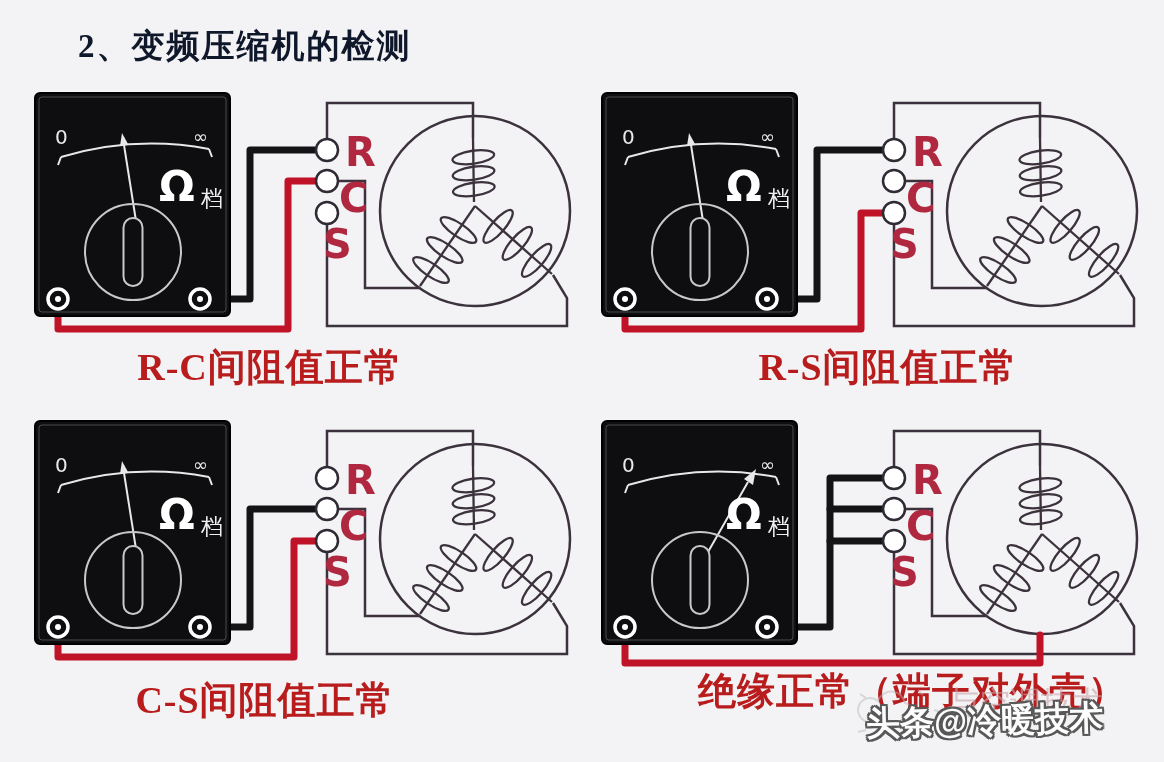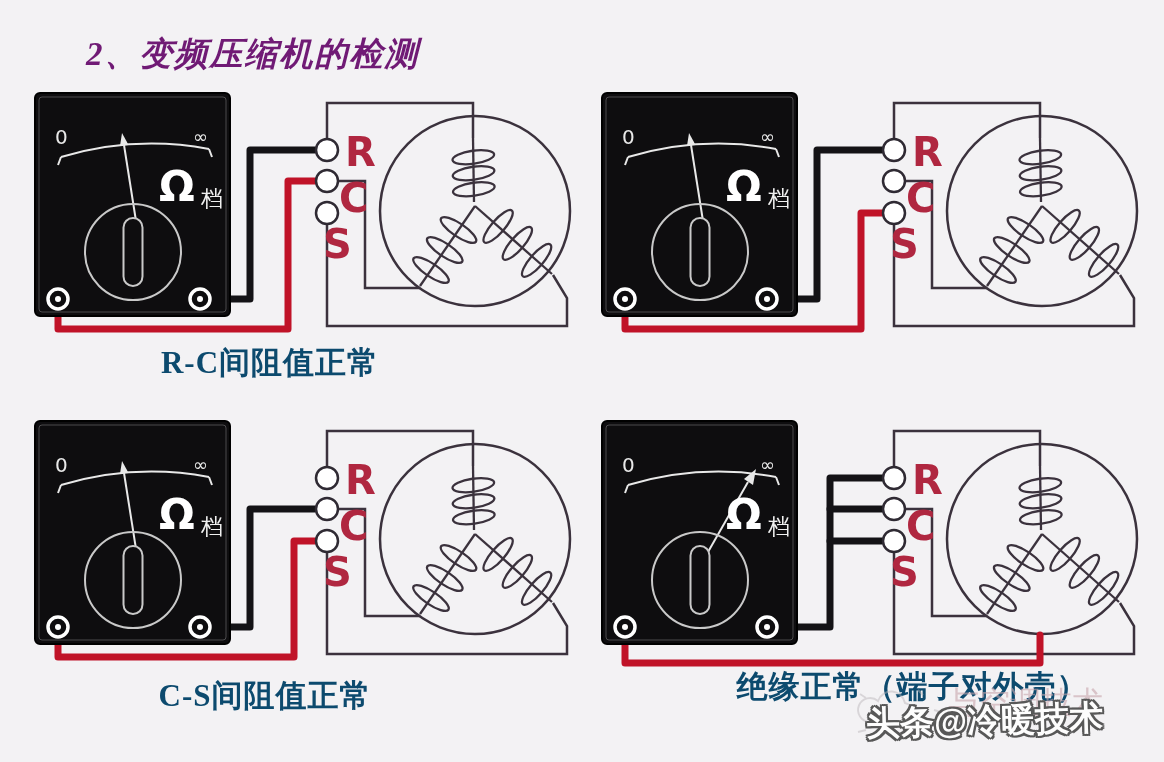--- a/index.html
+++ b/index.html
@@ -2,33 +2,32 @@
 <html><head>
 <meta charset="utf-8">
 <style>
   html,body{margin:0;padding:0;}
   .canvas{
     position:relative; width:1164px; height:762px; overflow:hidden;
     background:#f3f2f4;
     font-family:"Liberation Serif","DejaVu Serif",serif;
   }
   .title{
-    position:absolute; left:74px; top:20px; margin:12px;
+    position:absolute; left:74px; top:20px; margin:4px;
     font-size:33px; font-weight:600; letter-spacing:2px;
-    color:#701a75;
-    font-style:italic;
+    color:#0f172a;
   }
   .panel{ position:absolute; width:570px; height:300px; }
   #panel-0{ left:25px; top:88px; }
   #panel-1{ left:592px; top:88px; }
   #panel-2{ left:25px; top:416px; }
   #panel-3{ left:592px; top:416px; }
   .caption{
-    position:absolute; text-align:center; font-size:31px; font-weight:600;
-    color:#0c4a6e; letter-spacing:1px; white-space:nowrap;
+    position:absolute; text-align:center; font-size:38px; font-weight:600;
+    color:#b91c1c; letter-spacing:1px; white-space:nowrap;
   }
   #cap-0{ left:90px;  top:342px; width:360px; }
   #cap-1{ left:708px; top:342px; width:360px; }
   #cap-2{ left:85px;  top:666px; width:360px;margin-top:9px; }
   #cap-3{ left:640px; top:666px; width:545px; }
   .wm-faint{
     position:absolute; left:948px; top:682px; font-size:31px;
     color:#c9a6ad; opacity:0.6; white-space:nowrap;
     font-family:"Liberation Sans","DejaVu Sans",sans-serif;
   }
@@ -253,20 +252,21 @@
         <circle cx="302" cy="62" r="11" fill="#ffffff" stroke="#2f2a33" stroke-width="2.5"></circle>
         <circle cx="302" cy="93" r="11" fill="#ffffff" stroke="#2f2a33" stroke-width="2.5"></circle>
         <circle cx="302" cy="125" r="11" fill="#ffffff" stroke="#2f2a33" stroke-width="2.5"></circle>
         <text x="320" y="78" font-size="40" fill="#b02740" font-weight="bold" font-family="&quot;DejaVu Sans&quot;,&quot;Liberation Sans&quot;,sans-serif">R</text>
         <text x="314" y="124" font-size="40" fill="#b02740" font-weight="bold" font-family="&quot;DejaVu Sans&quot;,&quot;Liberation Sans&quot;,sans-serif">C</text>
         <text x="298" y="170" font-size="40" fill="#b02740" font-weight="bold" font-family="&quot;DejaVu Sans&quot;,&quot;Liberation Sans&quot;,sans-serif">S</text>
       </g>
     </svg>
 
   <div class="caption" id="cap-0">R-C间阻值正常</div>
+  <div class="caption" id="cap-1">R-S间阻值正常</div>
   <div class="caption" id="cap-2">C-S间阻值正常</div>
   <div class="caption" id="cap-3">绝缘正常（端子对外壳）</div>
 
   <svg class="wm-cloud" width="100" height="62" viewBox="0 0 100 62">
     <g fill="none" stroke="#b9b4b8" stroke-width="2">
       <path d="M22,42 a12,12 0 1 1 8,-21 a14,14 0 0 1 27,2 a10,10 0 0 1 2,19 z"></path>
       <path d="M12,14 l6,4 M70,10 l5,5 M86,30 l7,2 M10,52 l8,-2"></path>
     </g>
   </svg>
   <div class="wm-faint">与空调技术</div>

